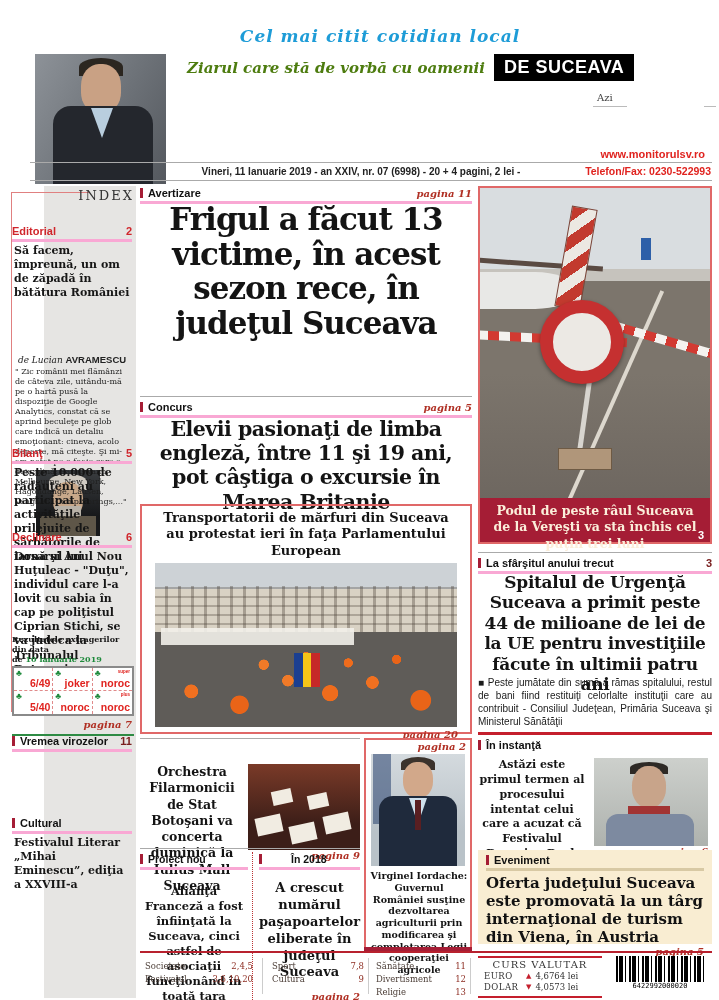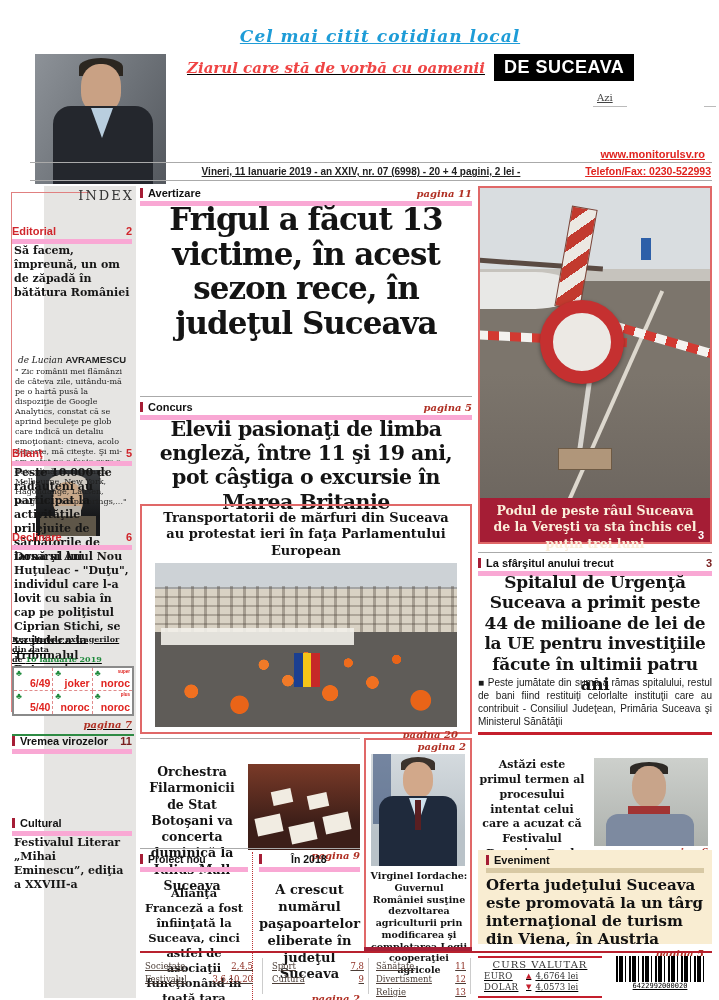--- a/index.html
+++ b/index.html
@@ -1,48 +1,48 @@
 <!DOCTYPE html>
 <html><head>
 <meta charset="utf-8">
 <style>
   * { margin:0; padding:0; box-sizing:border-box; }
   body { background:#666; font-family:"Liberation Sans", sans-serif; }
   .page { position:relative; width:719px; height:1000px; background:#fff; margin:0 auto; overflow:hidden; }
-  .abs { position:absolute;text-decoration:underline; }
+  .abs { position:absolute; }
 
   
   .script-tagline { left:170px; top:26px; width:420px; text-align:center; color:#1e9cd7;
     font:bold italic 17px "DejaVu Serif", serif; letter-spacing:1px; }
   .teaser-photo { left:35px; top:54px; width:131px; height:130px;
     background:linear-gradient(120deg,#8d9298 0%,#6d7278 55%,#54585e 100%); overflow:hidden; }
   .teaser-head { position:absolute; left:46px; top:10px; width:40px; height:48px; border-radius:45% 45% 40% 40%; background:#c9a184; }
   .teaser-hair { position:absolute; left:44px; top:4px; width:44px; height:18px; border-radius:50% 50% 0 0; background:#2b2620; }
   .teaser-body { position:absolute; left:18px; top:52px; width:100px; height:80px; border-radius:18px 18px 0 0; background:#24272d; }
   .teaser-shirt { position:absolute; left:56px; top:54px; width:22px; height:30px; background:#b9cede; clip-path:polygon(0 0,100% 0,50% 100%); }
   .teaser-caption { left:46px; top:118px; width:102px; background:#fff; border:1px solid #9a9a9a;
     padding:3px 4px 10px; font:bold 8px "DejaVu Serif", serif; line-height:1.3; color:#1c1c1c; z-index:3; }
   .teaser-page { position:absolute; right:4px; bottom:1px; color:#d0252b; font:bold 9px "Liberation Sans", sans-serif; }
   .tagline2-row { left:187px; top:54px; display:flex; gap:9px; align-items:center; }
-  .serif-tagline { font:bold italic 15px "DejaVu Serif", serif; color:#ef4444; }
+  .serif-tagline { font:bold italic 15px "DejaVu Serif", serif; color:#4d7c0f; }
   .badge { background:#000; color:#fff; font:bold 18px "Liberation Sans", sans-serif; padding:3px 10px; letter-spacing:.5px; }
   .masthead { left:165px; top:64px; width:410px; color:#e8332a; font:900 86px "Liberation Sans", sans-serif;
     letter-spacing:-5px; line-height:1; }
   .azi { left:597px; top:92px; font:10px "DejaVu Serif", serif; color:#444; }
   .azi-line { left:593px; top:106px; width:34px; height:1px; background:#bbb; }
   .azi-line2 { left:704px; top:106px; width:12px; height:1px; background:#bbb; }
   .tvbox { left:627px; top:56px; width:77px; height:88px; background:#a51d35; color:#f5e2bd;
     font:bold 12.5px "DejaVu Serif", serif; text-align:center; display:flex; align-items:center; padding:4px 7px; line-height:1.35; }
   .website { right:14px; top:148px; color:#e0231f; font:bold 11px "Liberation Sans", sans-serif; }
   .hrule { height:1px; background:#aaa; }
   .dateline { left:165px; top:166px; width:392px; text-align:center; font:bold 10px "Liberation Sans", sans-serif; color:#222; }
   .phone { right:8px; top:165px; color:#e0231f; font:bold 10.5px "Liberation Sans", sans-serif; }
 
   
-  .label-row { display:flex; align-items:center; border-bottom:5px solid #f9a8d4; padding:1px 0 2px; }
+  .label-row { display:flex; align-items:center; border-bottom:3px solid #f9a8d4; padding:1px 0 2px; }
   .tick { width:3px; height:10px; background:#a51d35; margin-right:5px; flex:0 0 auto; }
   .lbl { font-weight:bold; font-size:11px; color:#111; }
   .lbl-red { color:#d0252b; }
   .spacer { flex:1; }
   .pgn { color:#d0252b; font-weight:bold; font-size:11px; }
   .pagina { color:#b03024; font:bold italic 10px "DejaVu Serif", serif; text-align:right; }
   .h-serif { font-family:"DejaVu Serif","Liberation Serif", serif; font-weight:bold; color:#141414; text-align:center; }
 
   
   .sidebar { left:10px; top:186px; width:126px; height:812px;
@@ -394,20 +394,24 @@
     <div class="r label-row" style="left:0; top:370px; width:234px;">
       <span class="tick"></span>
       <span class="lbl">La sfârşitul anului trecut</span>
       <span class="spacer"></span>
       <span class="pgn" style="color:#7a2020;">3</span>
     </div>
     <div class="r h-serif r-headline">Spitalul de Urgenţă Suceava a primit peste 44 de milioane de lei de la UE pentru investiţiile făcute în ultimii patru ani</div>
     <div class="r r-standfirst">■ Peste jumătate din sumă a rămas spitalului, restul de bani fiind restituiţi celorlalte instituţii care au contribuit - Consiliul Judeţean, Primăria Suceava şi Ministerul Sănătăţii</div>
 
     <div class="r red-rule" style="left:0; top:546px; width:234px;"></div>
+    <div class="r label-row" style="left:0; top:552px; width:234px; border-bottom:none;">
+      <span class="tick"></span>
+      <span class="lbl">În instanţă</span>
+    </div>
     <div class="r" style="left:0; top:572px; width:234px; display:flex; gap:8px;">
       <div class="h-serif inst-title">Astăzi este primul termen al procesului intentat celui care a acuzat că Festivalul Bucovina Rock Castle este unul al „sataniştilor”</div>
       <div>
         <div class="court-photo">
           <div class="ct-hair"></div>
           <div class="ct-head"></div>
           <div class="ct-collar"></div>
           <div class="ct-shirt"></div>
         </div>
         <div class="pagina">pagina 6</div>

